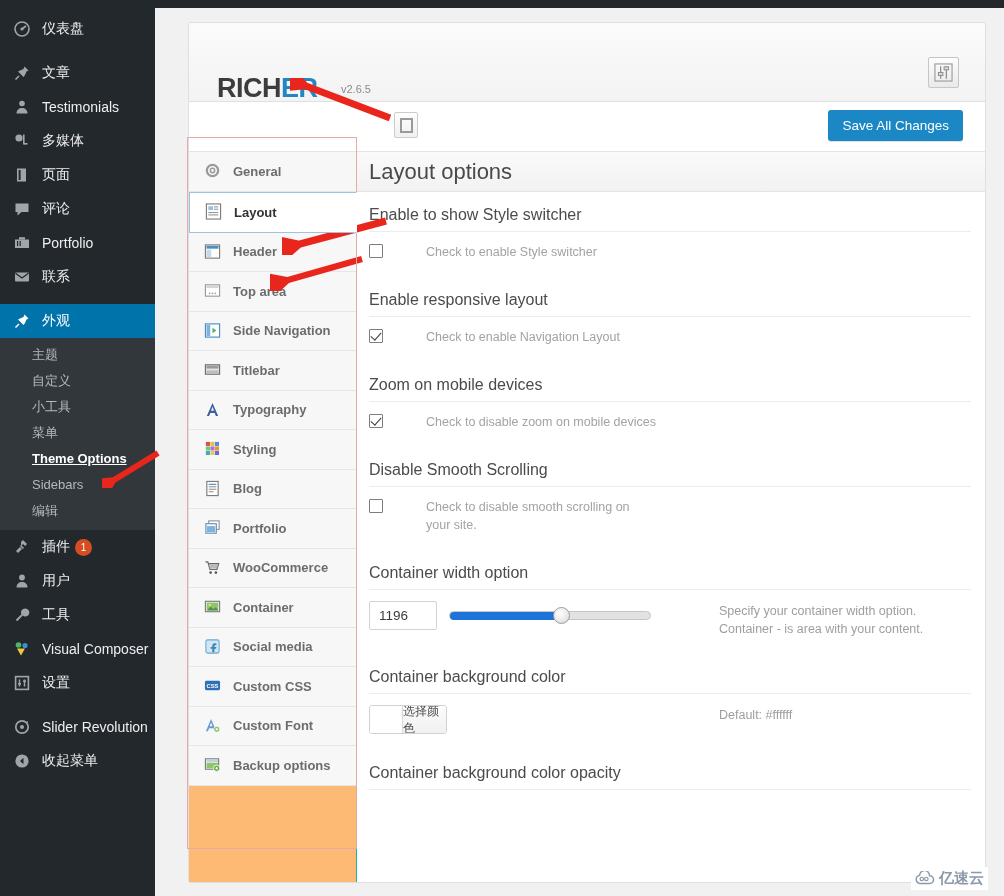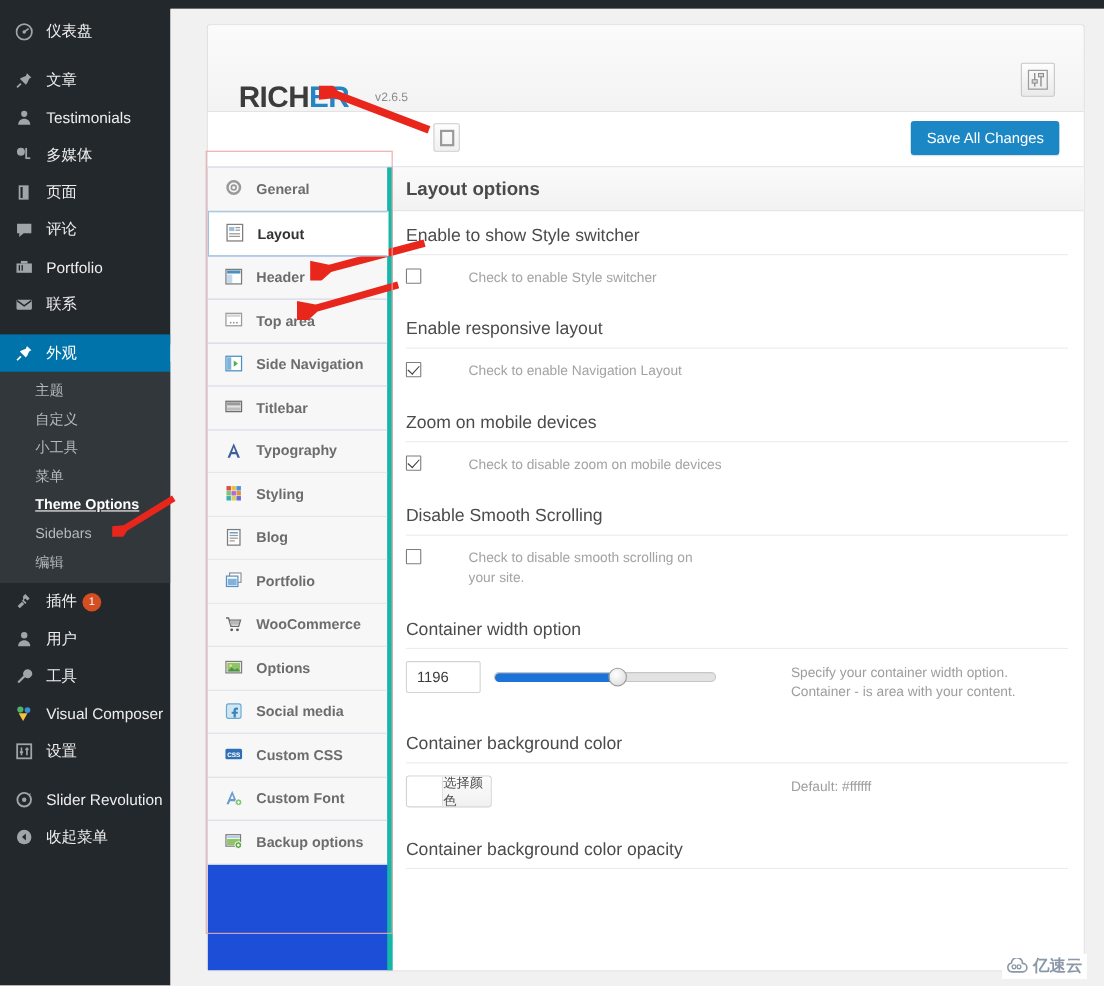--- a/index.html
+++ b/index.html
@@ -123,22 +123,22 @@
     font-size: 13.5px;
     font-family: "Liberation Sans", sans-serif;
     cursor: pointer;
     box-shadow: 0 1px 0 rgba(0,0,0,.12);
   }
 
   
   .opts-body { display: flex; min-height: 730px; }
   .opts-nav {
     width: 168px; flex: 0 0 168px;
-    background: #1d4ed8;
-    border-right: 5px solid #14b8a6;
+    background: #fdba74;
+    border-right: 1px solid #14b8a6;
   }
   .nav-item {
     display: flex; align-items: center;
     height: 39.5px;
     padding-left: 15px;
     border-bottom: 1px solid #e6e6e6;
     color: #6c6c6c; font-size: 13px; font-weight: bold;
     background: #f7f7f7;
   }
   .nav-item .nico { width: 18px; height: 18px; margin-right: 11px; flex: 0 0 18px; position: relative; }
@@ -149,24 +149,23 @@
     color: #333;
     height: 41px;
     margin-right: -1px;
     position: relative; z-index: 3;
   }
 
   .opts-main { flex: 1; background: #fff; min-width: 0; }
   .main-head {
     height: 40px; line-height: 40px;
     padding-left: 12px;
-    font-size: 17px; color: #4a4a4a;
+    font-size: 22px; color: #4a4a4a;
     background: linear-gradient(to bottom,#fafafa,#f2f2f2);
     border-bottom: 1px solid #e4e4e4;
-    font-weight: bold;
   }
   .field { padding: 14px 14px 0 12px; }
   .field-title {
     font-size: 16px; color: #4b4b4b; font-weight: normal;
     padding-bottom: 7px;
     border-bottom: 1px solid #ececec;
     margin-bottom: 11px;
   }
   .field-row { display: flex; align-items: flex-start; padding-bottom: 16px; }
   .field-ctl { width: 350px; flex: 0 0 350px; display: flex; align-items: flex-start; }
@@ -614,21 +613,21 @@
 
           <div class="nav-item">
             <span class="nico">
               <svg width="17" height="17" viewBox="0 0 18 18">
                   <rect x="1.5" y="3.5" width="15" height="11" fill="#fff" stroke="#7c7c7c" stroke-width="1.2"></rect>
                   <rect x="2.8" y="4.8" width="12.4" height="8.4" fill="#8fc46a"></rect>
                   <circle cx="6" cy="7.5" r="1.3" fill="#f2e06a"></circle>
                   <path d="M3 13.2l4-4 3 2.5 2.5-2 2.7 3.5z" fill="#4f8f4f"></path>
                 </svg>
             </span>
-            <span>Options</span>
+            <span>Container</span>
           </div>
 
           <div class="nav-item">
             <span class="nico">
               <svg width="17" height="17" viewBox="0 0 18 18">
                   <rect x="2" y="2" width="14" height="14" rx="2" fill="#cfe6f5" stroke="#6aa8cf" stroke-width="1.1"></rect>
                   <path d="M11.5 5.5c-1.7 0-2.7 1.2-2.7 2.7v1.3H7v2h1.8V15h2.2v-3.5h1.7l.4-2h-2.1V8.5c0-.5.2-.8.8-.8h1.3v-2z" fill="#3c82b5"></path>
                 </svg>
             </span>
             <span>Social media</span>

